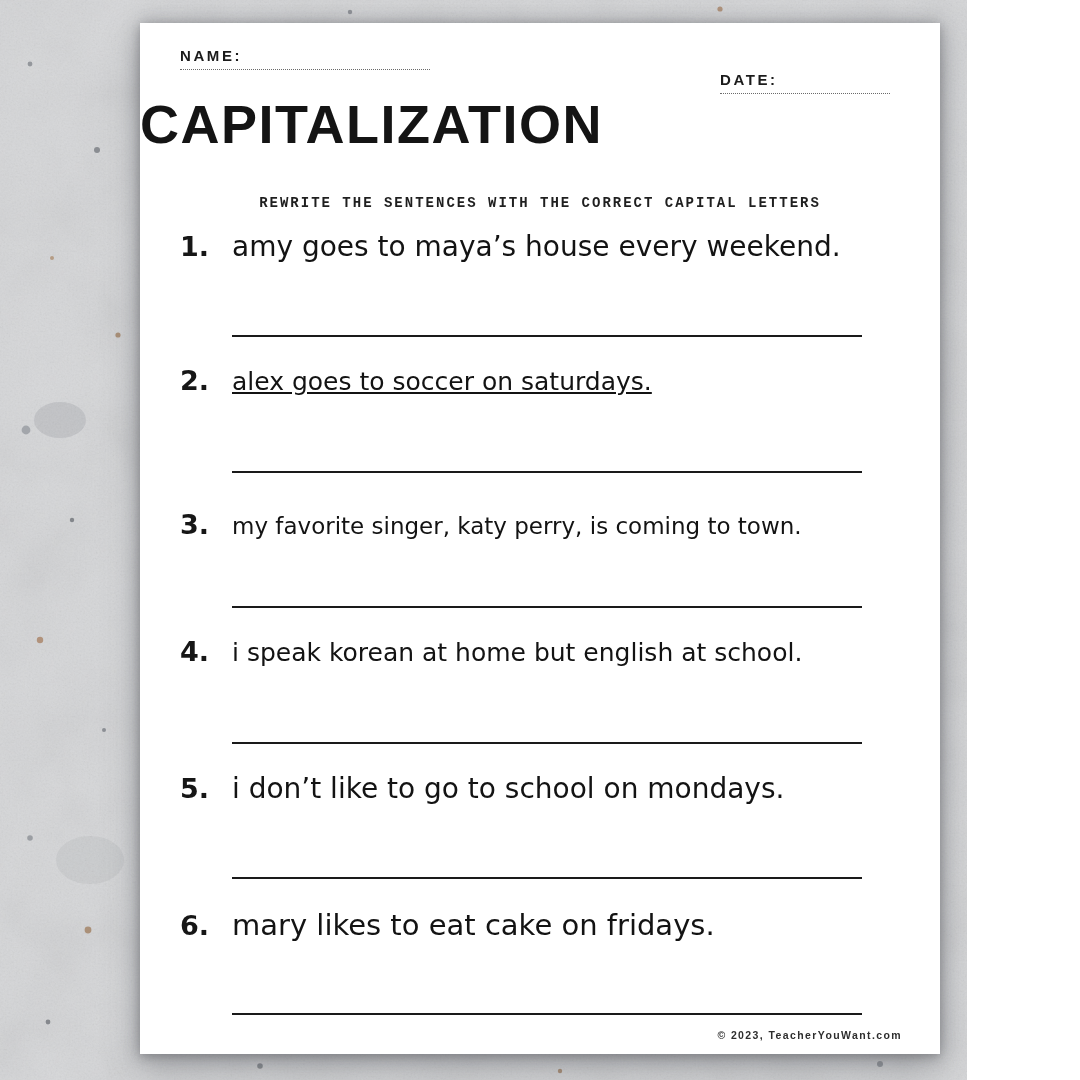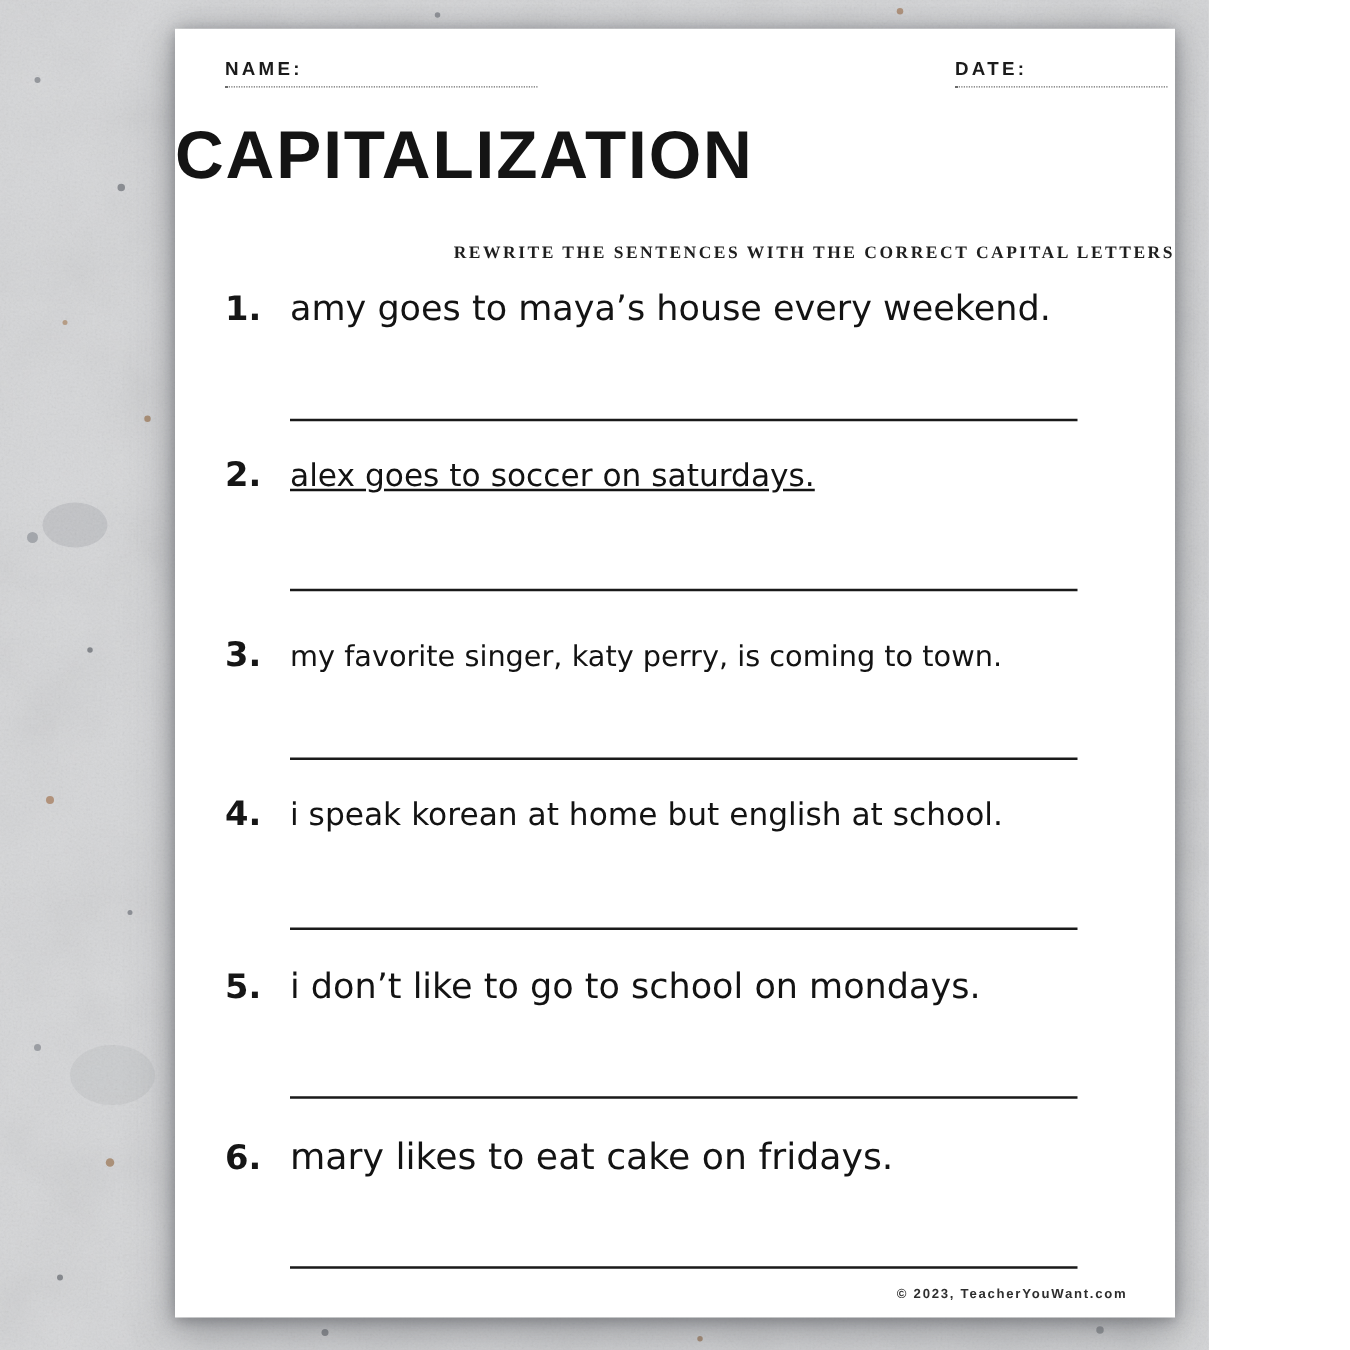--- a/index.html
+++ b/index.html
@@ -22,21 +22,21 @@
     width: 800px; height: 1031px;
     background: #ffffff;
     box-shadow: 0 0 16px rgba(99,101,106,0.45),
                 0 14px 34px rgba(88,90,95,0.42),
                 0 3px 8px rgba(88,90,95,0.30);
   }
 
   
   .field { position: absolute; top: 24px; }
   .field-name { left: 40px;  width: 250px; }
-  .field-date { left: 624px; width: 170px; }
+  .field-date { left: 580px; width: 170px; margin-top: 24px; }
   .field-label {
     display: block;
     font-size: 15px; font-weight: 700;
     letter-spacing: 2.6px;
     color: #1b1b1b;
     font-family: "Liberation Sans", sans-serif;
   }
   .field-line { margin-top: 5px; border-bottom: 1.5px dotted #6b6b6b; height: 0; }
 
   .title {
@@ -45,22 +45,22 @@
     font-family: "Liberation Sans", sans-serif;
     font-weight: 700;
     font-size: 54px;
     letter-spacing: 1.5px;
     color: #141414;
     line-height: 1.1;
   }
   .subtitle {
     position: absolute; top: 172px; left: 0;
     width: 100%;
-    text-align: right;
-    font-family: Liberation Serif, serif;
+    text-align: center;
+    font-family: Liberation Mono, monospace;
     font-weight: 700;
     font-size: 14px;
     letter-spacing: 2px;
     color: #1f1f1f;
   }
 
   
   .questions { position: absolute; top: 206px; left: 40px; width: 720px; }
   .question { position: relative; height: 135.5px; }
   .q-row { display: flex; align-items: baseline; }

